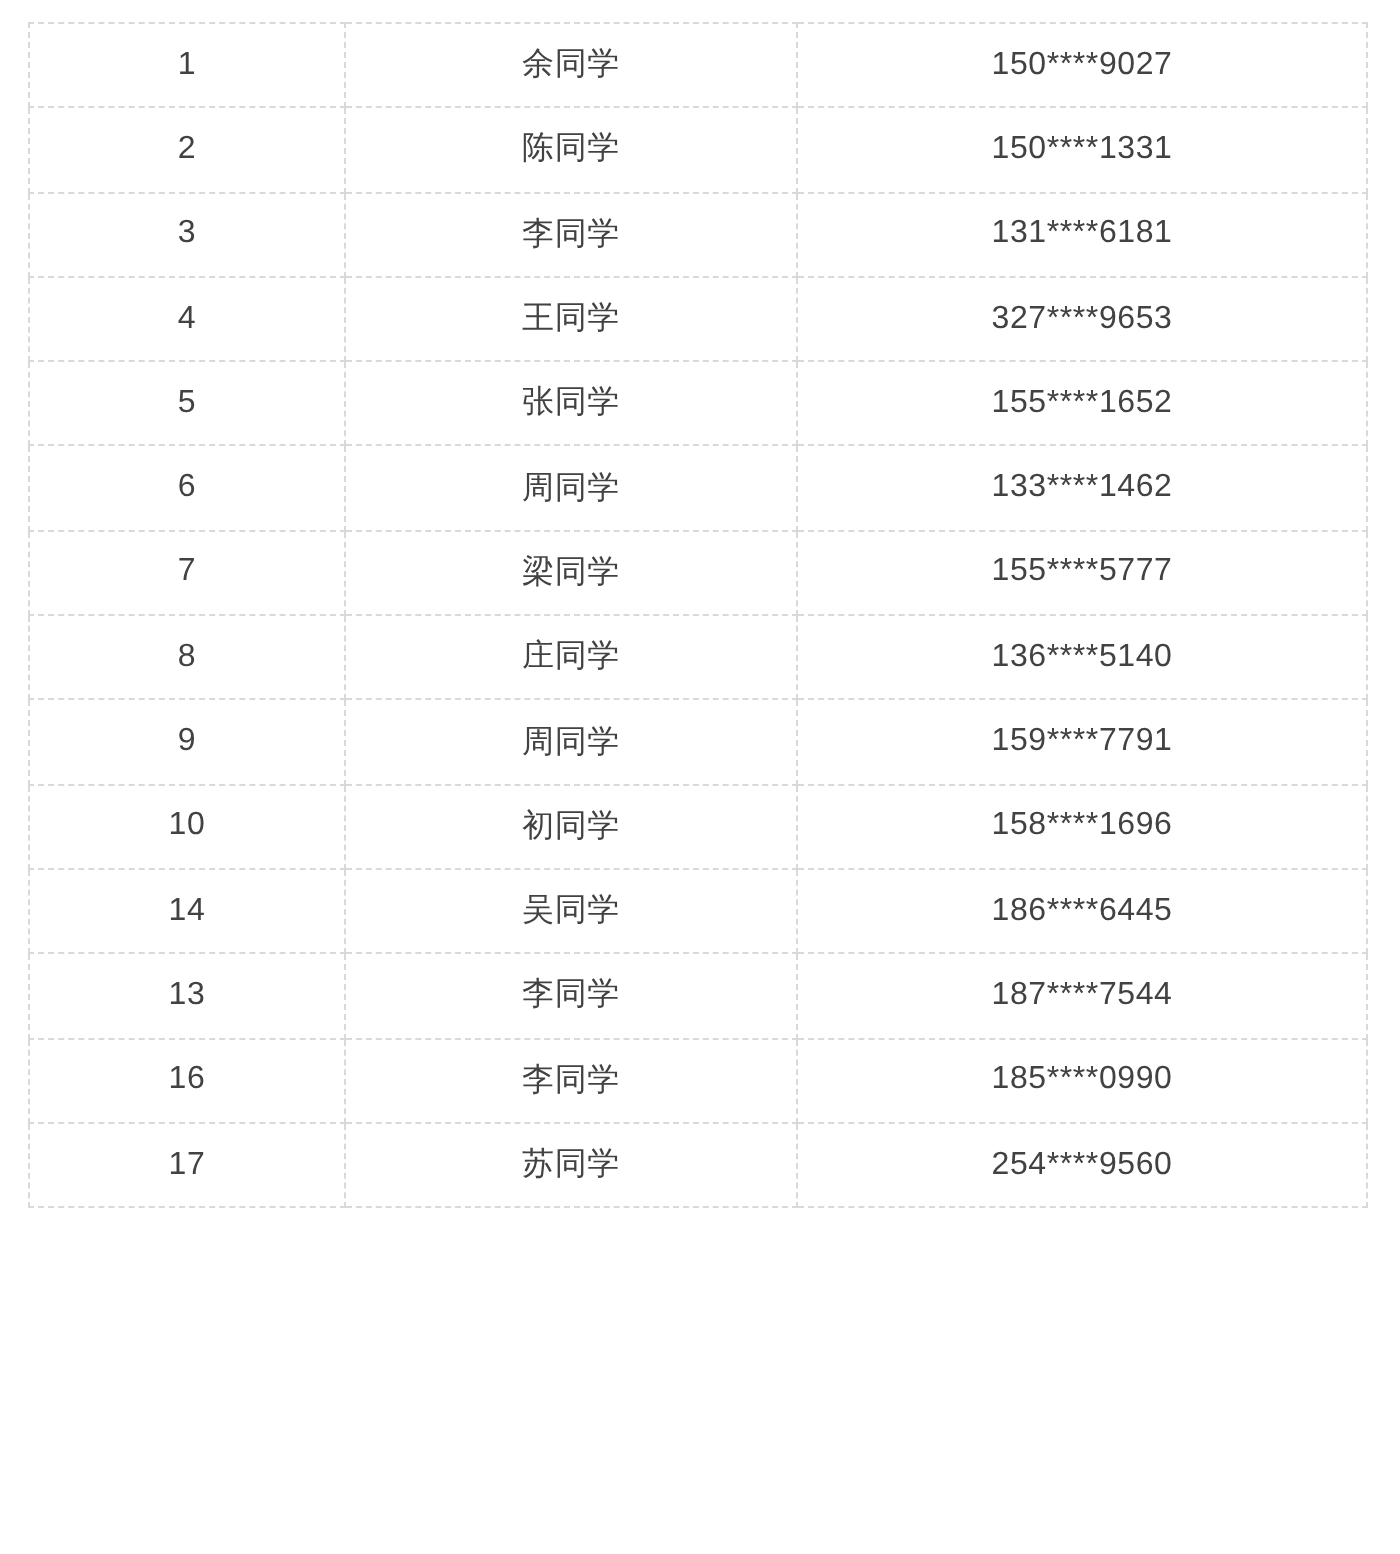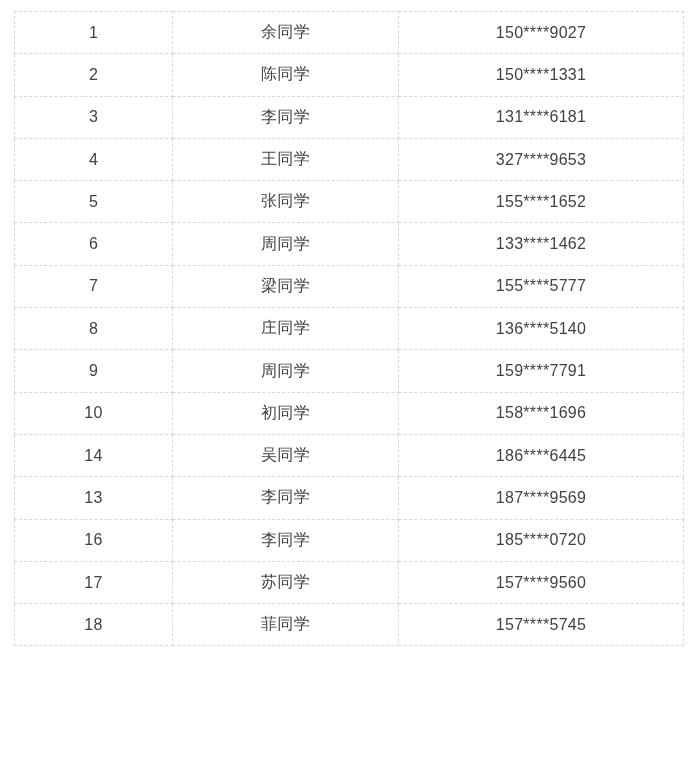--- a/index.html
+++ b/index.html
@@ -100,32 +100,27 @@
           <td>158****1696</td>
         </tr>
         <tr>
           <td>14</td>
           <td>吴同学</td>
           <td>186****6445</td>
         </tr>
         <tr>
           <td>13</td>
           <td>李同学</td>
-          <td>187****9569</td>
+          <td>187****7544</td>
         </tr>
         <tr>
           <td>16</td>
           <td>李同学</td>
-          <td>185****0720</td>
+          <td>185****0990</td>
         </tr>
         <tr>
           <td>17</td>
           <td>苏同学</td>
-          <td>157****9560</td>
-        </tr>
-        <tr>
-          <td>18</td>
-          <td>菲同学</td>
-          <td>157****5745</td>
+          <td>254****9560</td>
         </tr>
       </tbody>
   </table>
 </div>
 
 </body></html>

